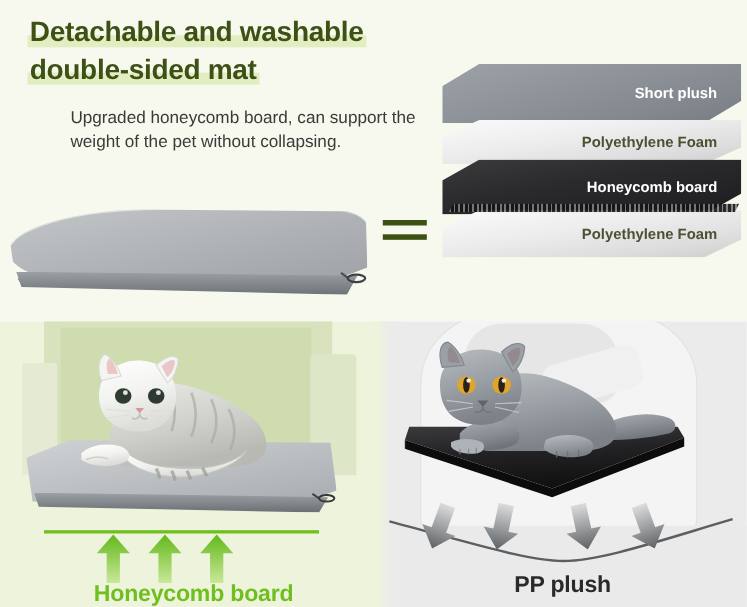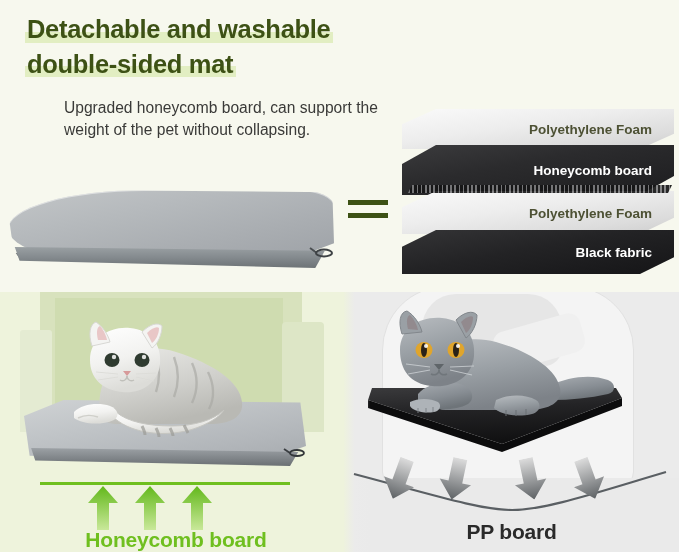--- a/index.html
+++ b/index.html
@@ -255,41 +255,41 @@
       </svg>
     </div>
 
     <div class="equals-sign">
       <i class="e1"></i>
         <i class="e2"></i>
     </div>
 
     <div class="stack">
 
+      <div class="layer l-plush">
+        <div class="slab"></div>
+        <div class="layer-label">Short plush</div>
+      </div>
 
       <div class="layer l-foam1">
         <div class="slab"></div>
         <div class="layer-label">Polyethylene Foam</div>
       </div>
 
       <div class="layer l-honey">
         <div class="slab"></div>
         <div class="flutes"></div>
         <div class="layer-label">Honeycomb board</div>
       </div>
 
       <div class="layer l-foam2">
         <div class="slab"></div>
         <div class="layer-label">Polyethylene Foam</div>
       </div>
 
-      <div class="layer l-fabric">
-        <div class="slab"></div>
-        <div class="layer-label">Black fabric</div>
-      </div>
 
     </div>
   </div>
 
   <div class="bottom-section">
 
     <div class="panel panel-left">
       <div class="room-l-back"></div>
       <div class="room-l-inner"></div>
       <div class="room-l-door"></div>
@@ -478,19 +478,19 @@
         <svg class="arrow-dn b2" viewBox="0 0 36 42">
           <path d="M18 42 L34 24 L25 24 L25 0 L11 0 L11 24 L2 24 Z" fill="url(#agD)"></path>
         </svg>
         <svg class="arrow-dn b3" viewBox="0 0 36 42">
           <path d="M18 42 L34 24 L25 24 L25 0 L11 0 L11 24 L2 24 Z" fill="url(#agD)"></path>
         </svg>
         <svg class="arrow-dn b4" viewBox="0 0 36 42">
           <path d="M18 42 L34 24 L25 24 L25 0 L11 0 L11 24 L2 24 Z" fill="url(#agD)"></path>
         </svg>
       </div>
-      <div class="caption-r">PP board</div>
+      <div class="caption-r">PP plush</div>
     </div>
 
     <div class="seam"></div>
 
   </div>
 </div>
 
 </body></html>

